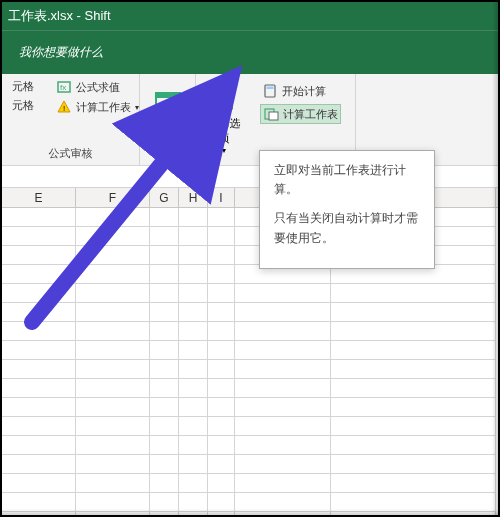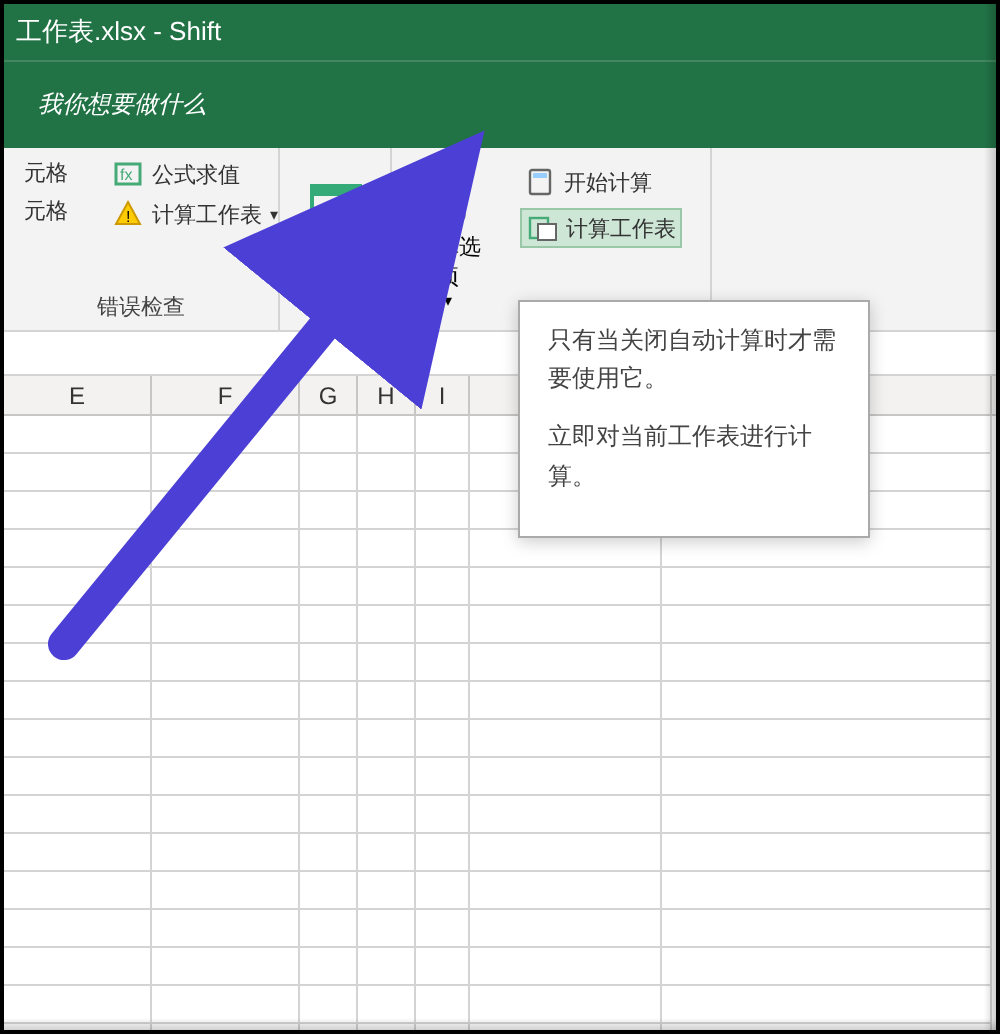--- a/index.html
+++ b/index.html
@@ -83,21 +83,21 @@
               <svg viewBox="0 0 16 16">
                 <polygon points="8,2 14,13 2,13" fill="#fc0" stroke="#c90"></polygon>
                 <text x="7" y="12" font-size="8" fill="#000">!</text>
               </svg>
             </span>
           <span>计算工作表</span>
           <span style="font-size:8px;">▾</span>
         </div>
       </div>
     </div>
-    <div class="group-label">错误检查</div>
+    <div class="group-label">公式审核</div>
   </div>
 
   <div class="ribbon-group" style="width:56px;">
     <div class="group-body" style="justify-content:center;">
       <div class="big-btn">
         <span class="ico ico-lg">
             <svg viewBox="0 0 32 32">
               <rect x="4" y="6" width="24" height="18" fill="none" stroke="#3a7" stroke-width="2"></rect>
               <rect x="4" y="6" width="24" height="5" fill="#3a7"></rect>
             </svg>
@@ -328,22 +328,22 @@
         <div class="cell" style="width: 29px;"></div>
         <div class="cell" style="width: 29px;"></div>
         <div class="cell" style="width: 27px;"></div>
         <div class="cell" style="width: 96px;"></div>
         <div class="cell" style="width: 165px;"></div>
       </div>
     </div>
 </div>
 
 <div class="tooltip" style="left:257px; top:148px;">
+  <p>立即对当前工作表进行计算。</p>
   <p>只有当关闭自动计算时才需要使用它。</p>
-  <p>立即对当前工作表进行计算。</p>
 </div>
 
 <svg class="arrow-overlay" width="240" height="280">
   <defs>
     <marker id="ah" markerWidth="8" markerHeight="8" refX="6" refY="4" orient="auto">
       <polygon points="0,0 8,4 0,8" fill="#4b3fd6"></polygon>
     </marker>
   </defs>
   <line x1="20" y1="260" x2="210" y2="28" stroke="#4b3fd6" stroke-width="16" marker-end="url(#ah)" stroke-linecap="round"></line>
 </svg>

